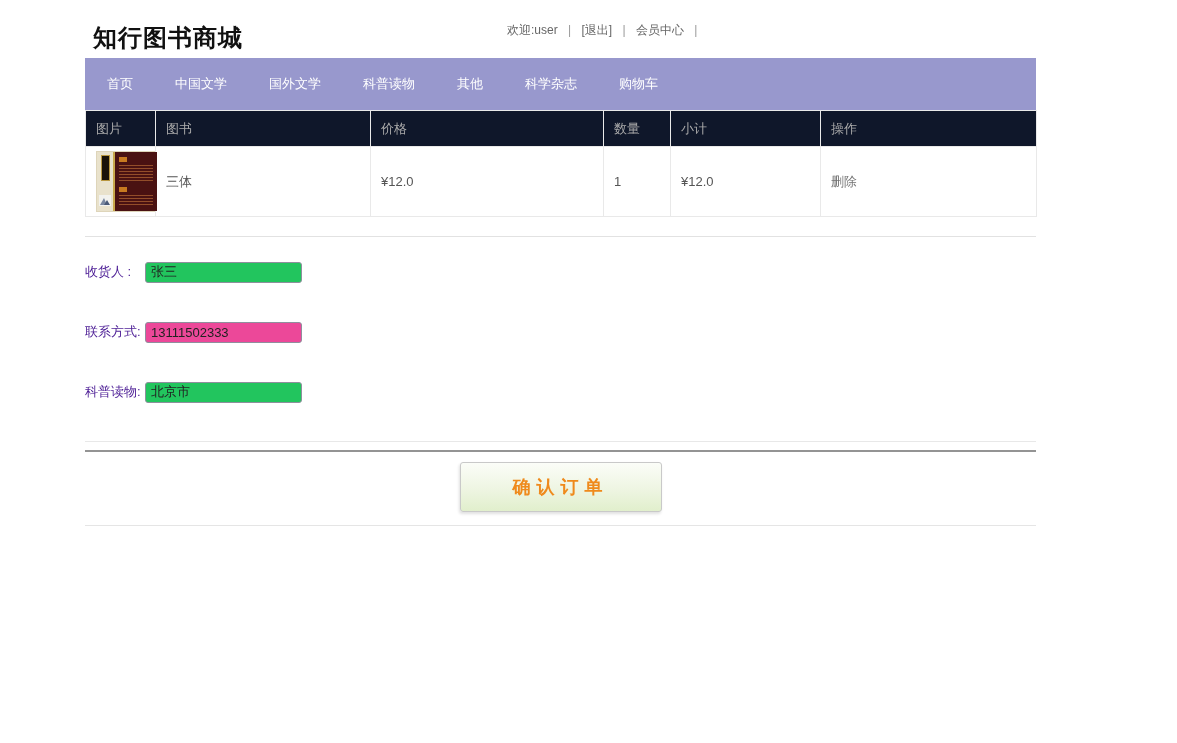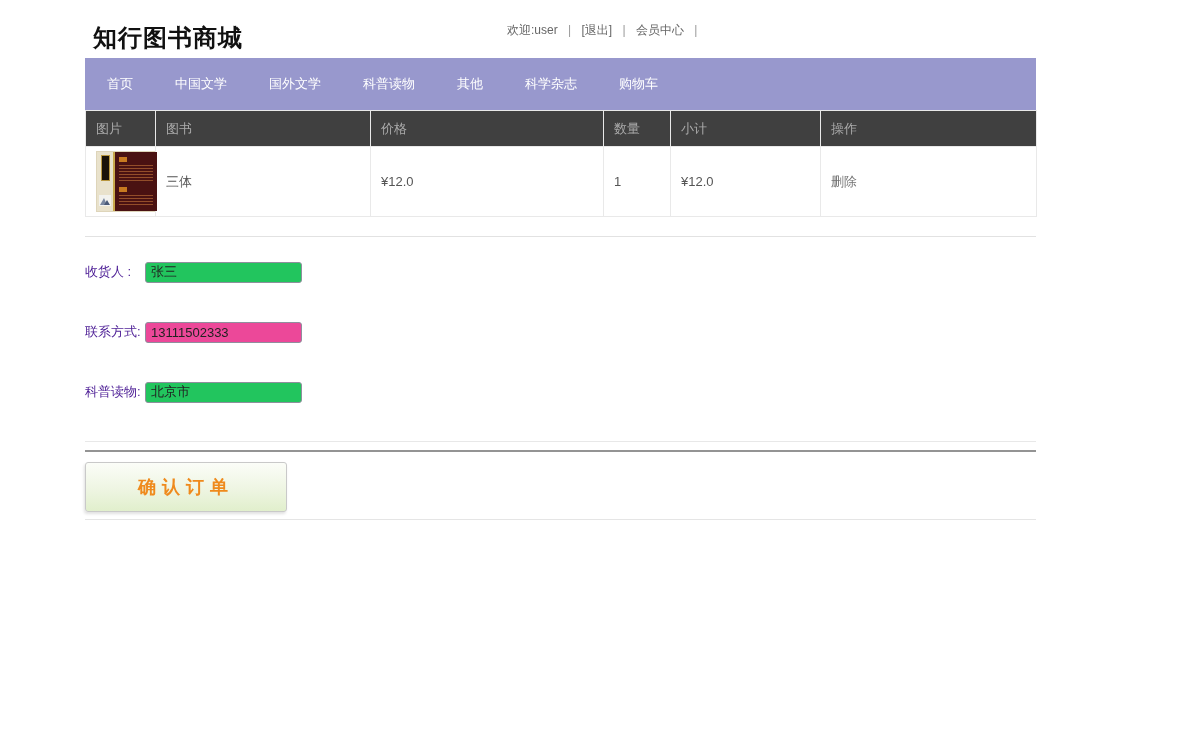--- a/index.html
+++ b/index.html
@@ -61,21 +61,21 @@
   }
   table.cart th, table.cart td {
     border: 1px solid #e9e9e9;
     font-weight: normal;
     text-align: left;
     padding-left: 10px;
     font-size: 13px;
   }
   table.cart th {
     height: 36px;
-    background: #404040;
+    background: #0f172a;
     color: #aaaaaa;
   }
   table.cart td {
     height: 70px;
     color: #555555;
     background: #ffffff;
   }
   td.img-cell { padding: 4px 0 4px 5px; }
   .del-link { color: #737373; cursor: pointer; text-decoration: none; }
   
@@ -174,24 +174,24 @@
   }
   .line-dark {
     border: none;
     border-top: 2px solid #949494;
     height: 0;
     margin-top: 8px;
   }
   .footer-bar {
     margin-top: 0;
     padding-top: 10px;
-    padding-bottom: 7px;
+    padding-bottom: 13px;
     border-bottom: 1px solid #e5e5e5;
     display: flex;
-    justify-content: flex-start;
+    justify-content: center;
   }
   .confirm-btn {
     width: 202px;
     height: 50px;
     border: 1px solid #c9c9c9;
     border-radius: 3px;
     background: linear-gradient(to bottom, #fbfdf8 0%, #eef5e2 55%, #e1efcc 100%);
     color: #ef8a1c;
     font-size: 18px;
     font-weight: bold;

